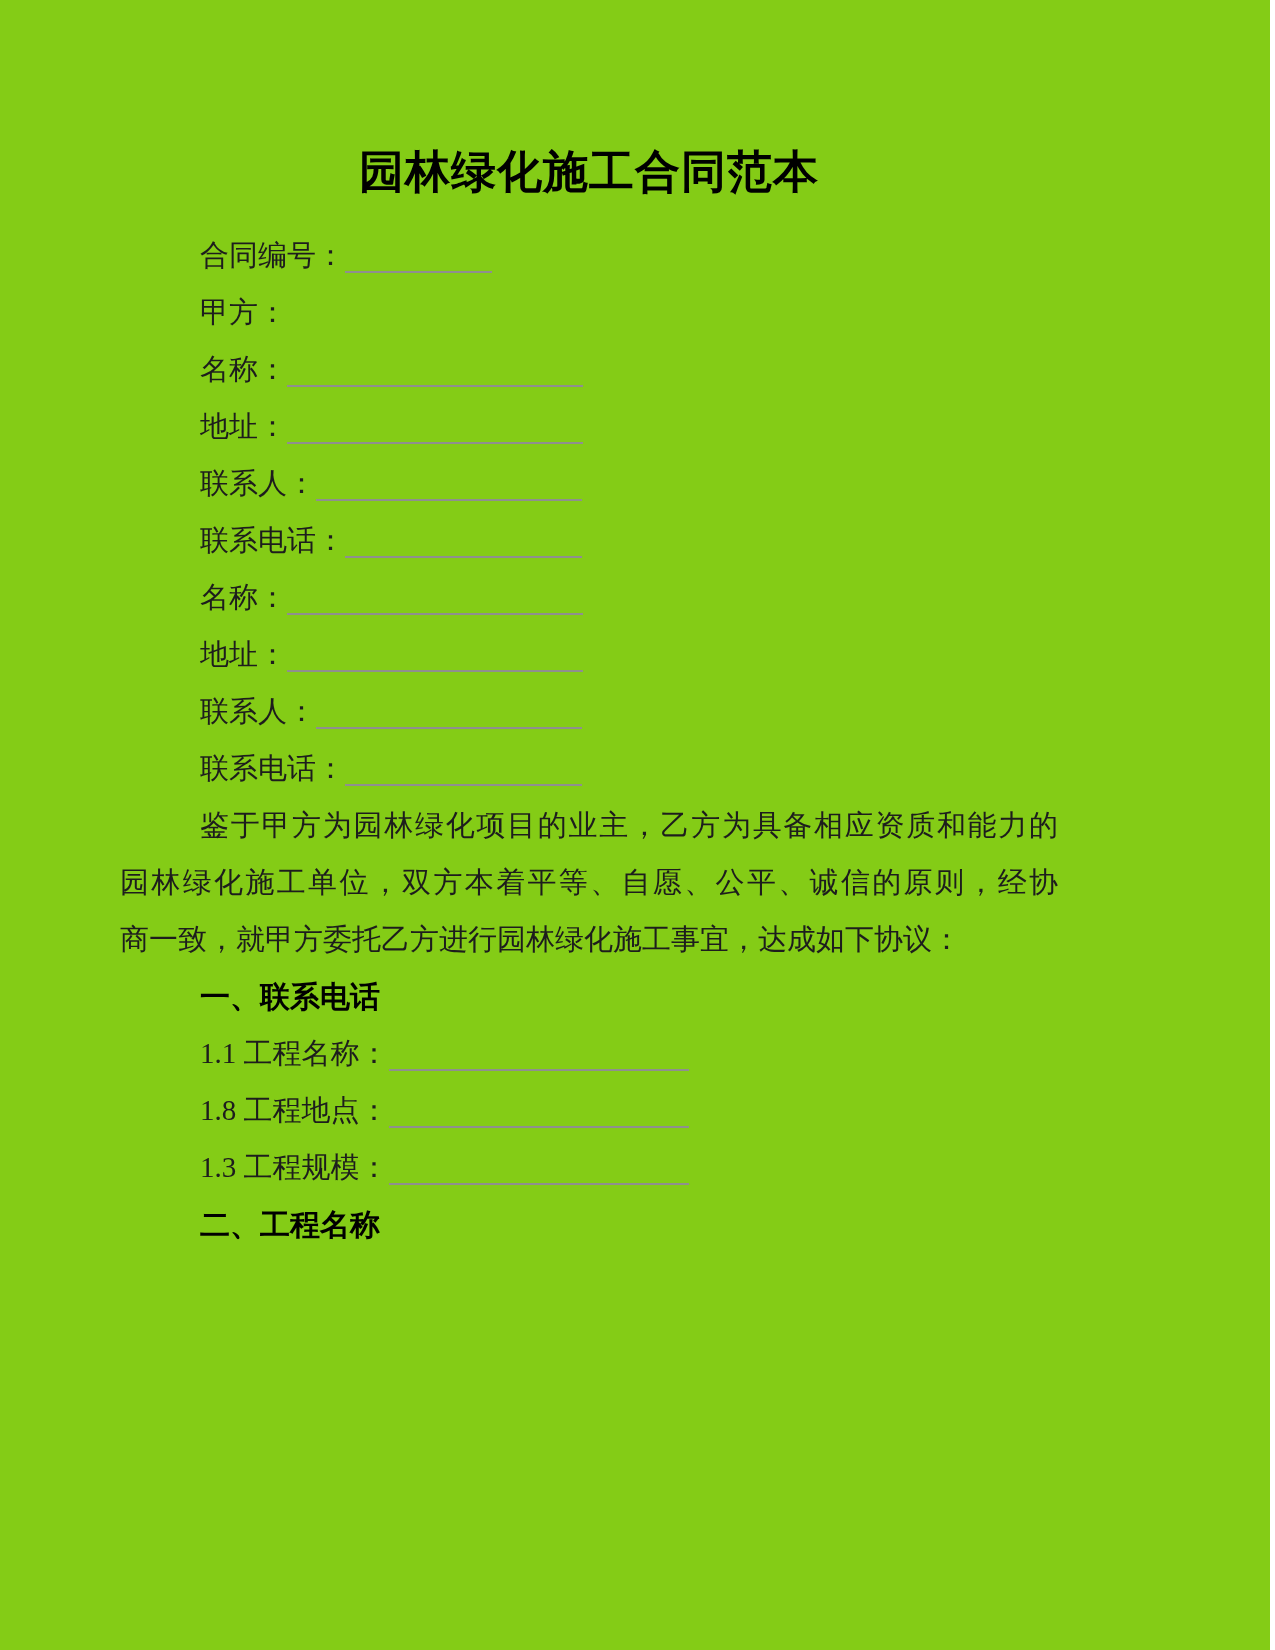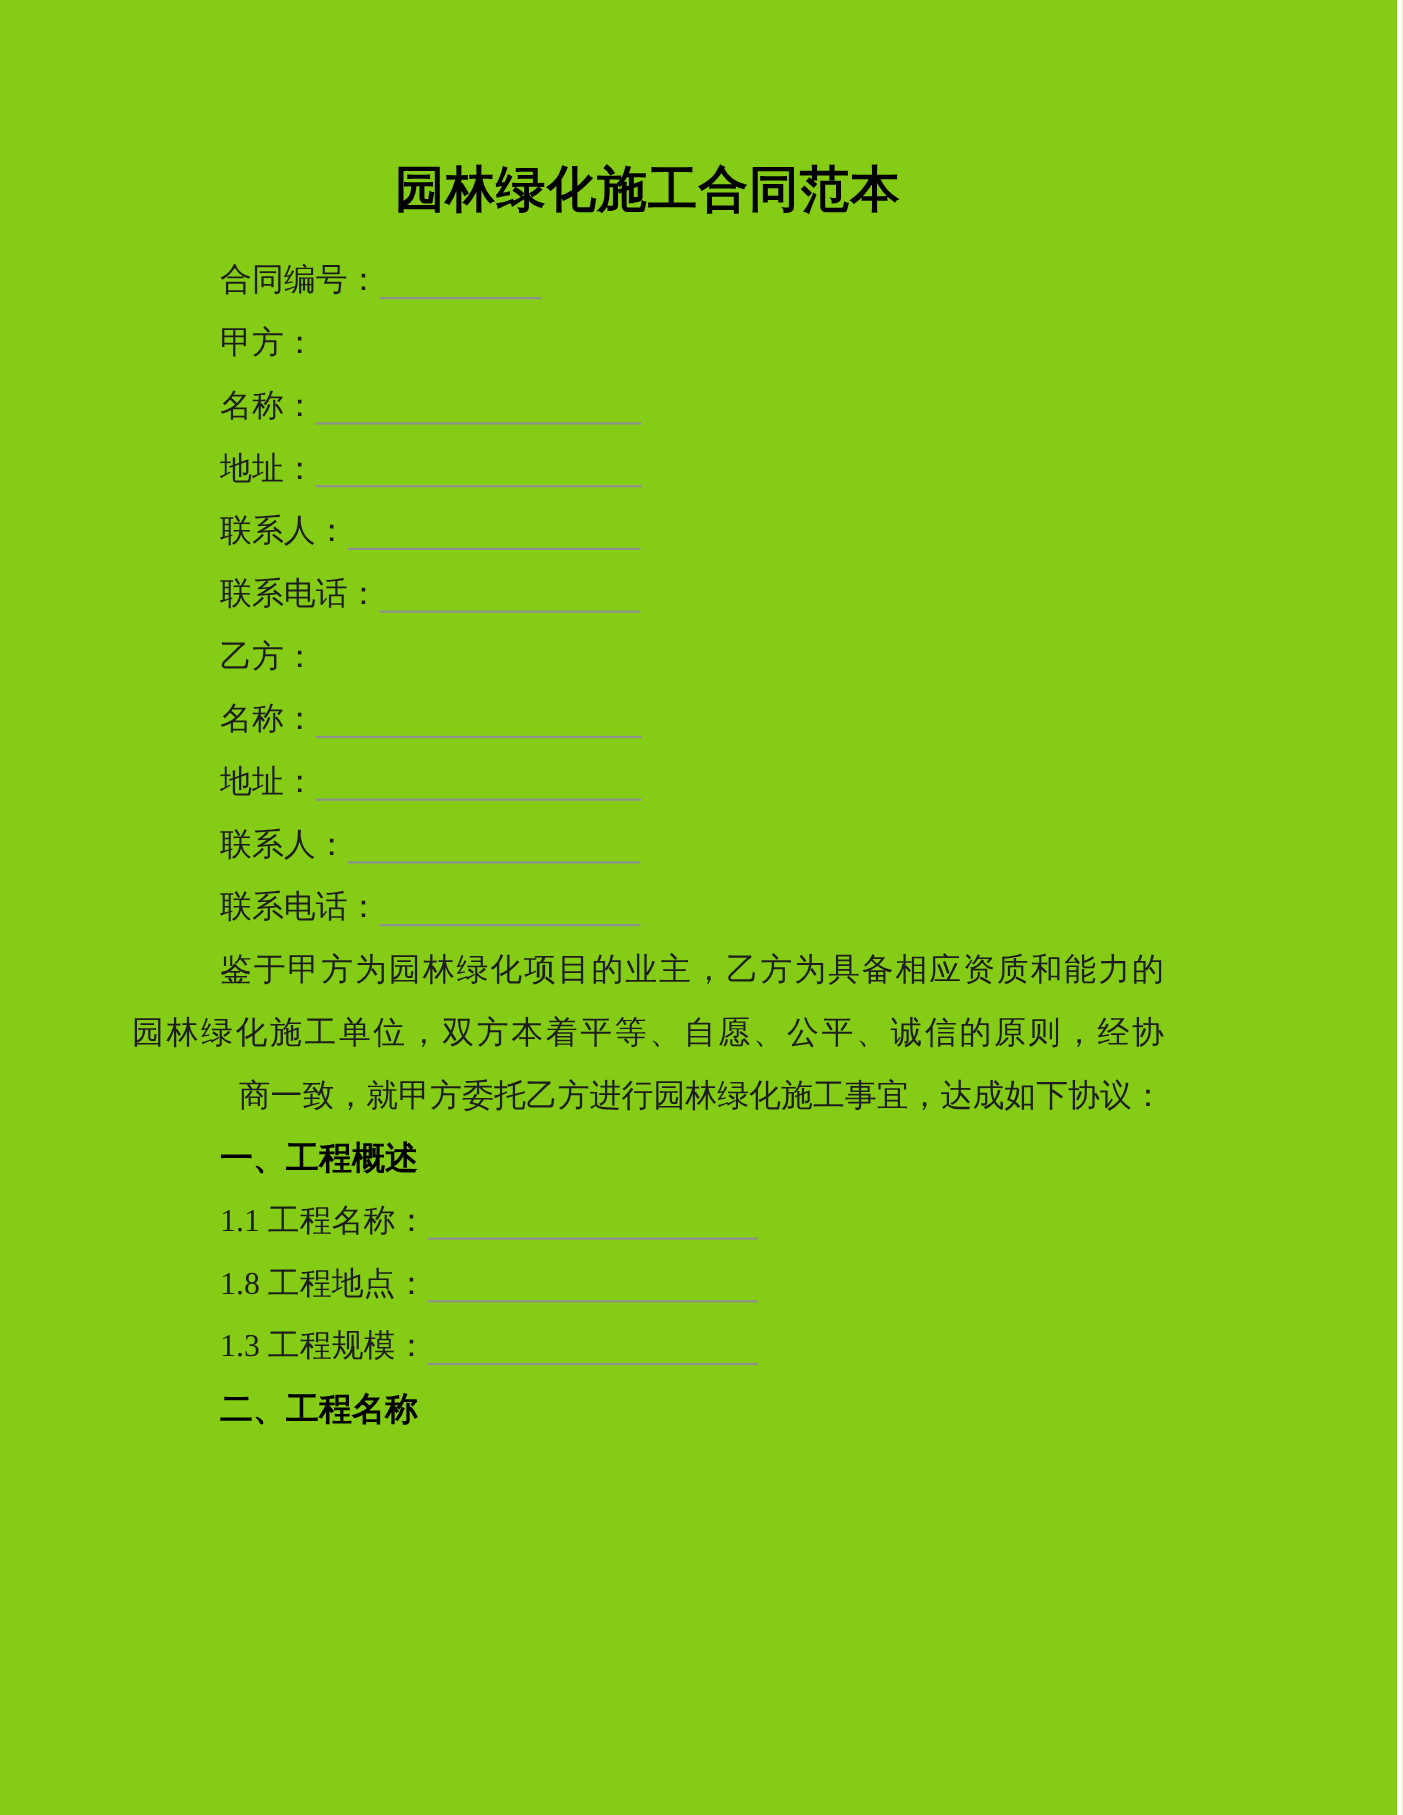--- a/index.html
+++ b/index.html
@@ -17,21 +17,21 @@
   .title{
     font-size:45px;
     font-weight:700;
     color:#000000;
     line-height:64px;
     text-align:center;
     margin:0 0 23px 0;
     letter-spacing:1px;
   }
   .row{line-height:57px;height:57px;white-space:nowrap;}
-  .pline{line-height:57px;height:57px;text-align:right;}
+  .pline{line-height:57px;height:57px;}
   .ind{padding-left:80px;}
   .just{text-align:justify;text-align-last:justify;white-space:normal;}
   .label{color:#1d1d1d;}
   .blank{
     display:inline-block;
     border-bottom:2px solid #8f8f8f;
     vertical-align:-8px;
     height:0;
   }
   .b-short{width:147px;}
@@ -71,23 +71,20 @@
   </div>
 
   <div class="row ind">
     <span class="label">联系人：</span><span class="blank b-medium"></span>
   </div>
 
   <div class="row ind">
     <span class="label">联系电话：</span><span class="blank b-phone"></span>
   </div>
 
-  <div class="row ind">
-    <span class="label">乙方：</span>
-  </div>
 
   <div class="row ind">
     <span class="label">名称：</span><span class="blank b-long"></span>
   </div>
 
   <div class="row ind">
     <span class="label">地址：</span><span class="blank b-long"></span>
   </div>
 
   <div class="row ind">
@@ -102,21 +99,21 @@
     <span>鉴于甲方为园林绿化项目的业主，乙方为具备相应资质和能力的</span>
   </div>
   <div class="pline just">
     <span>园林绿化施工单位，双方本着平等、自愿、公平、诚信的原则，经协</span>
   </div>
   <div class="pline">
     <span>商一致，就甲方委托乙方进行园林绿化施工事宜，达成如下协议：</span>
   </div>
 
   <div class="row ind">
-    <span class="h-sec">一、工程概述</span>
+    <span class="h-sec">一、联系电话</span>
   </div>
 
   <div class="row ind">
     <span class="label">1.1 工程名称：</span><span class="blank b-item"></span>
   </div>
 
   <div class="row ind">
     <span class="label">1.8 工程地点：</span><span class="blank b-item"></span>
   </div>
 

